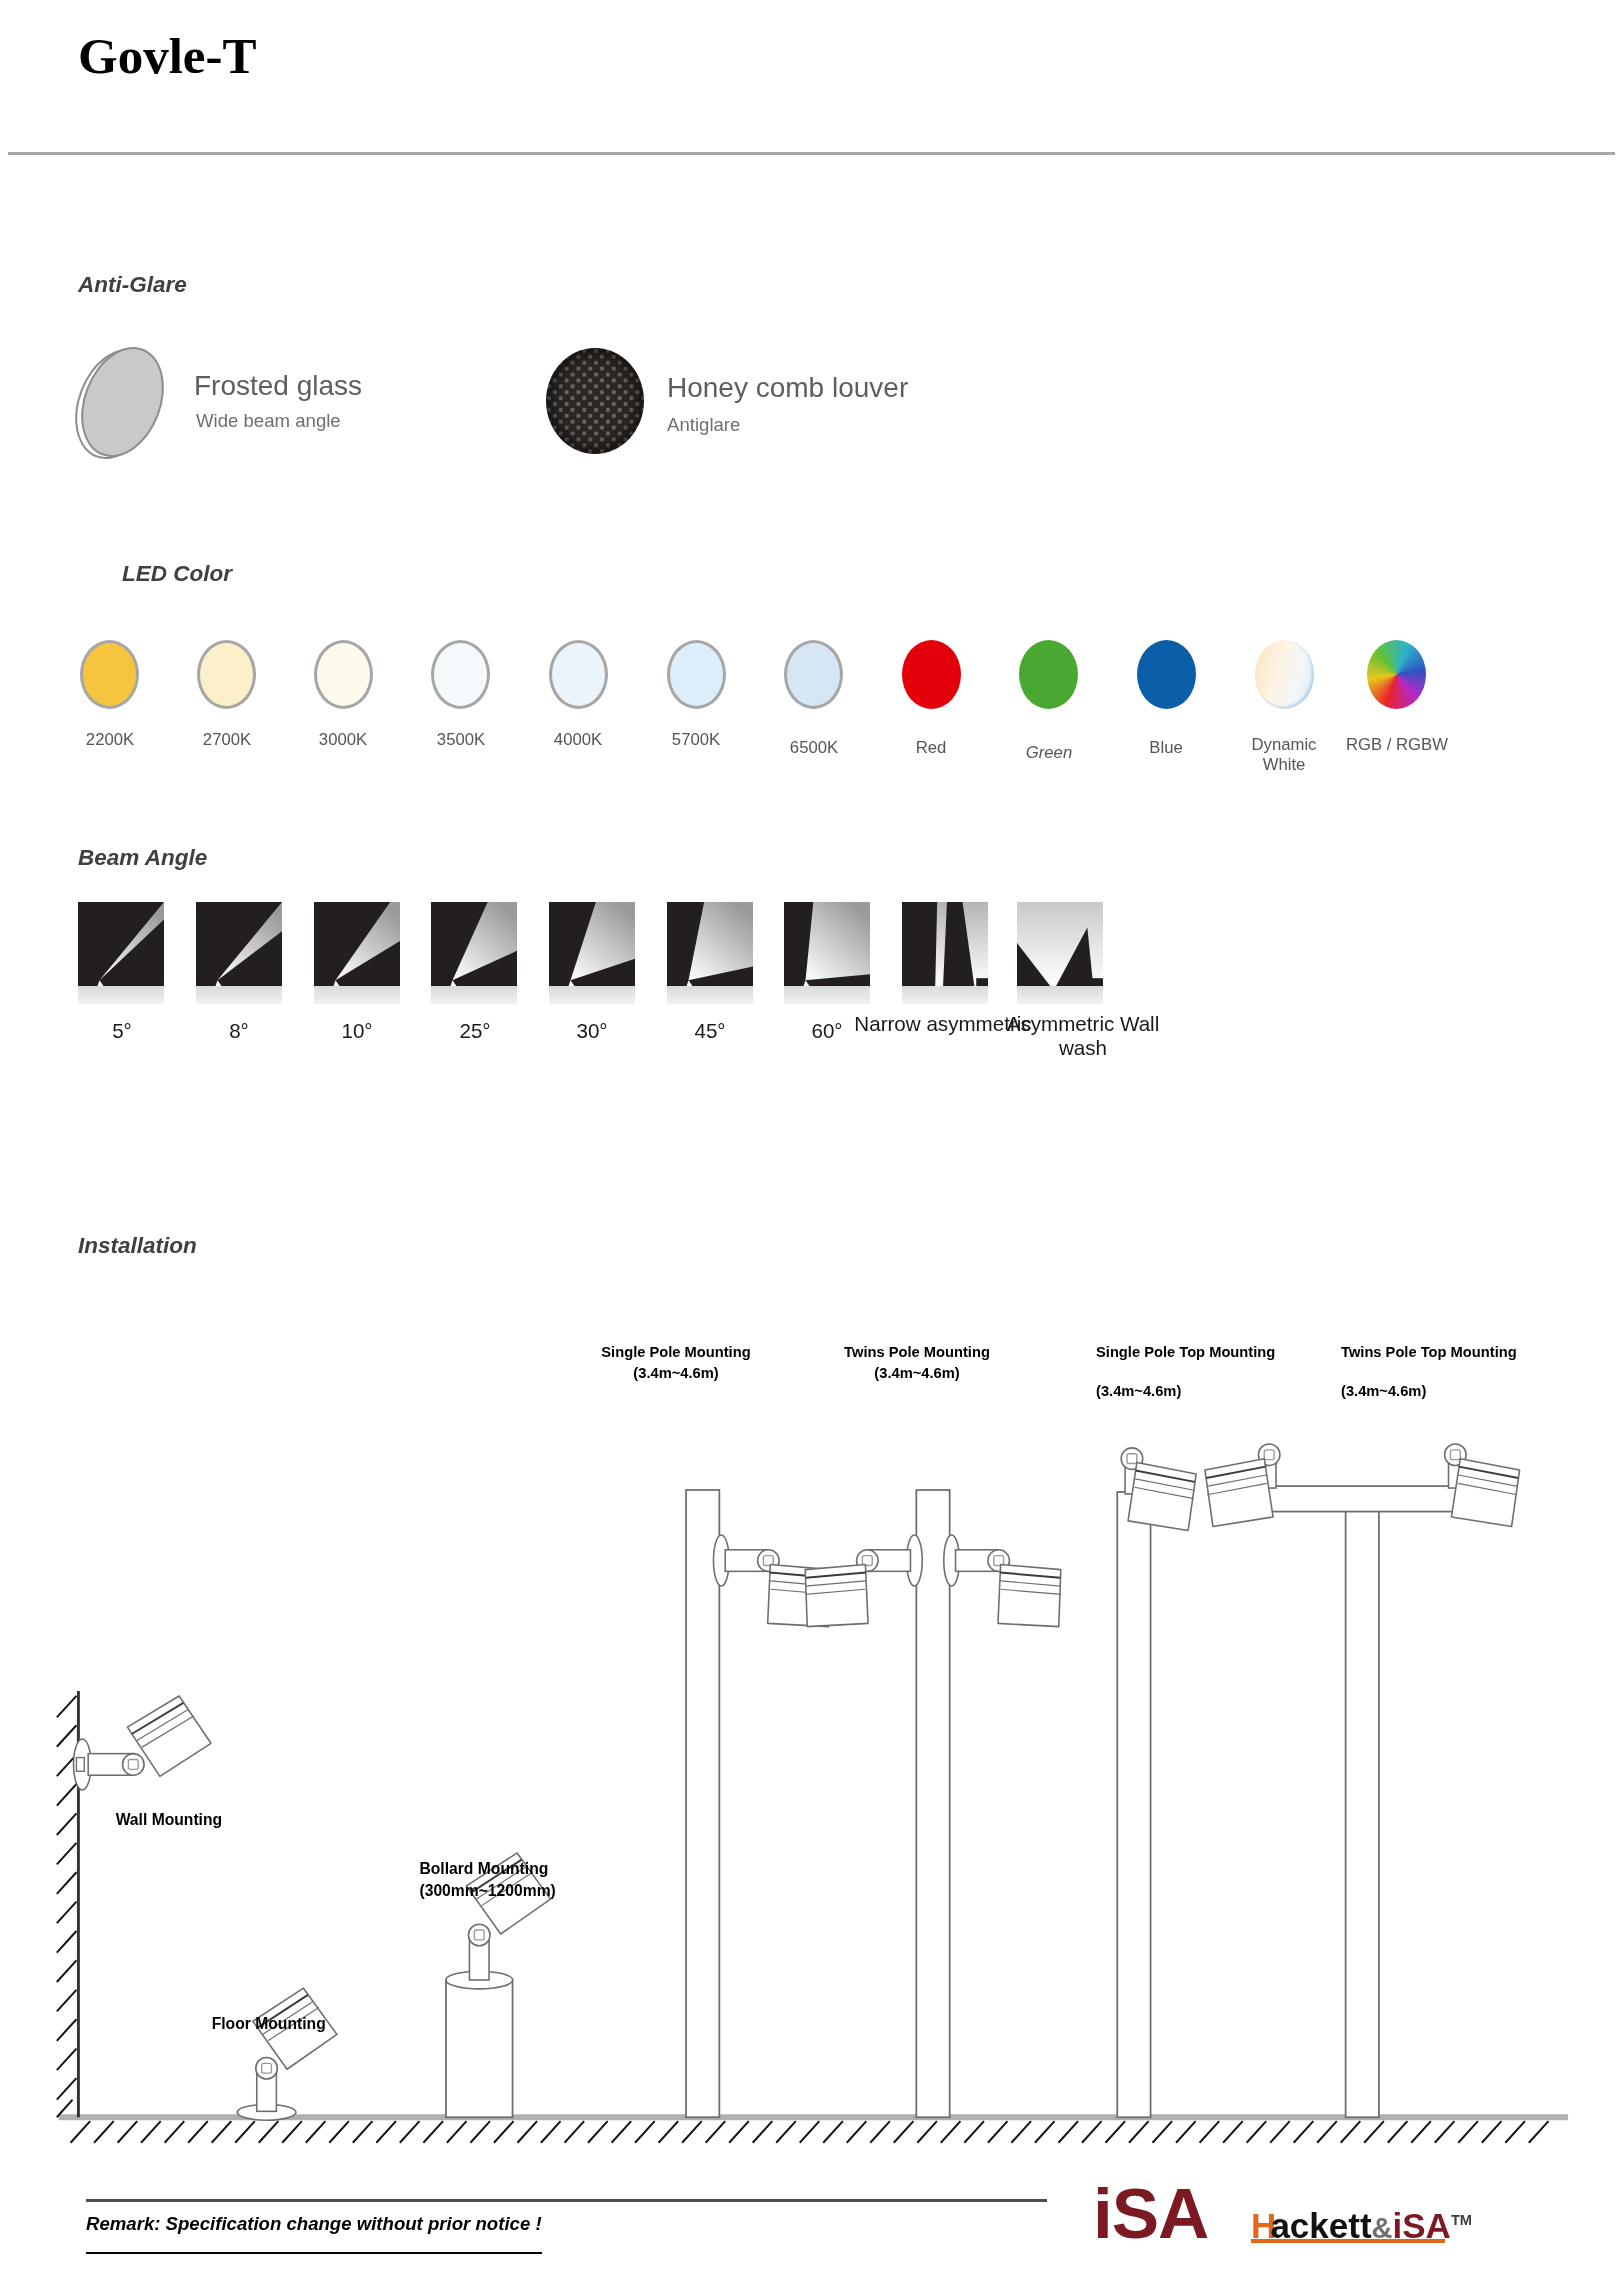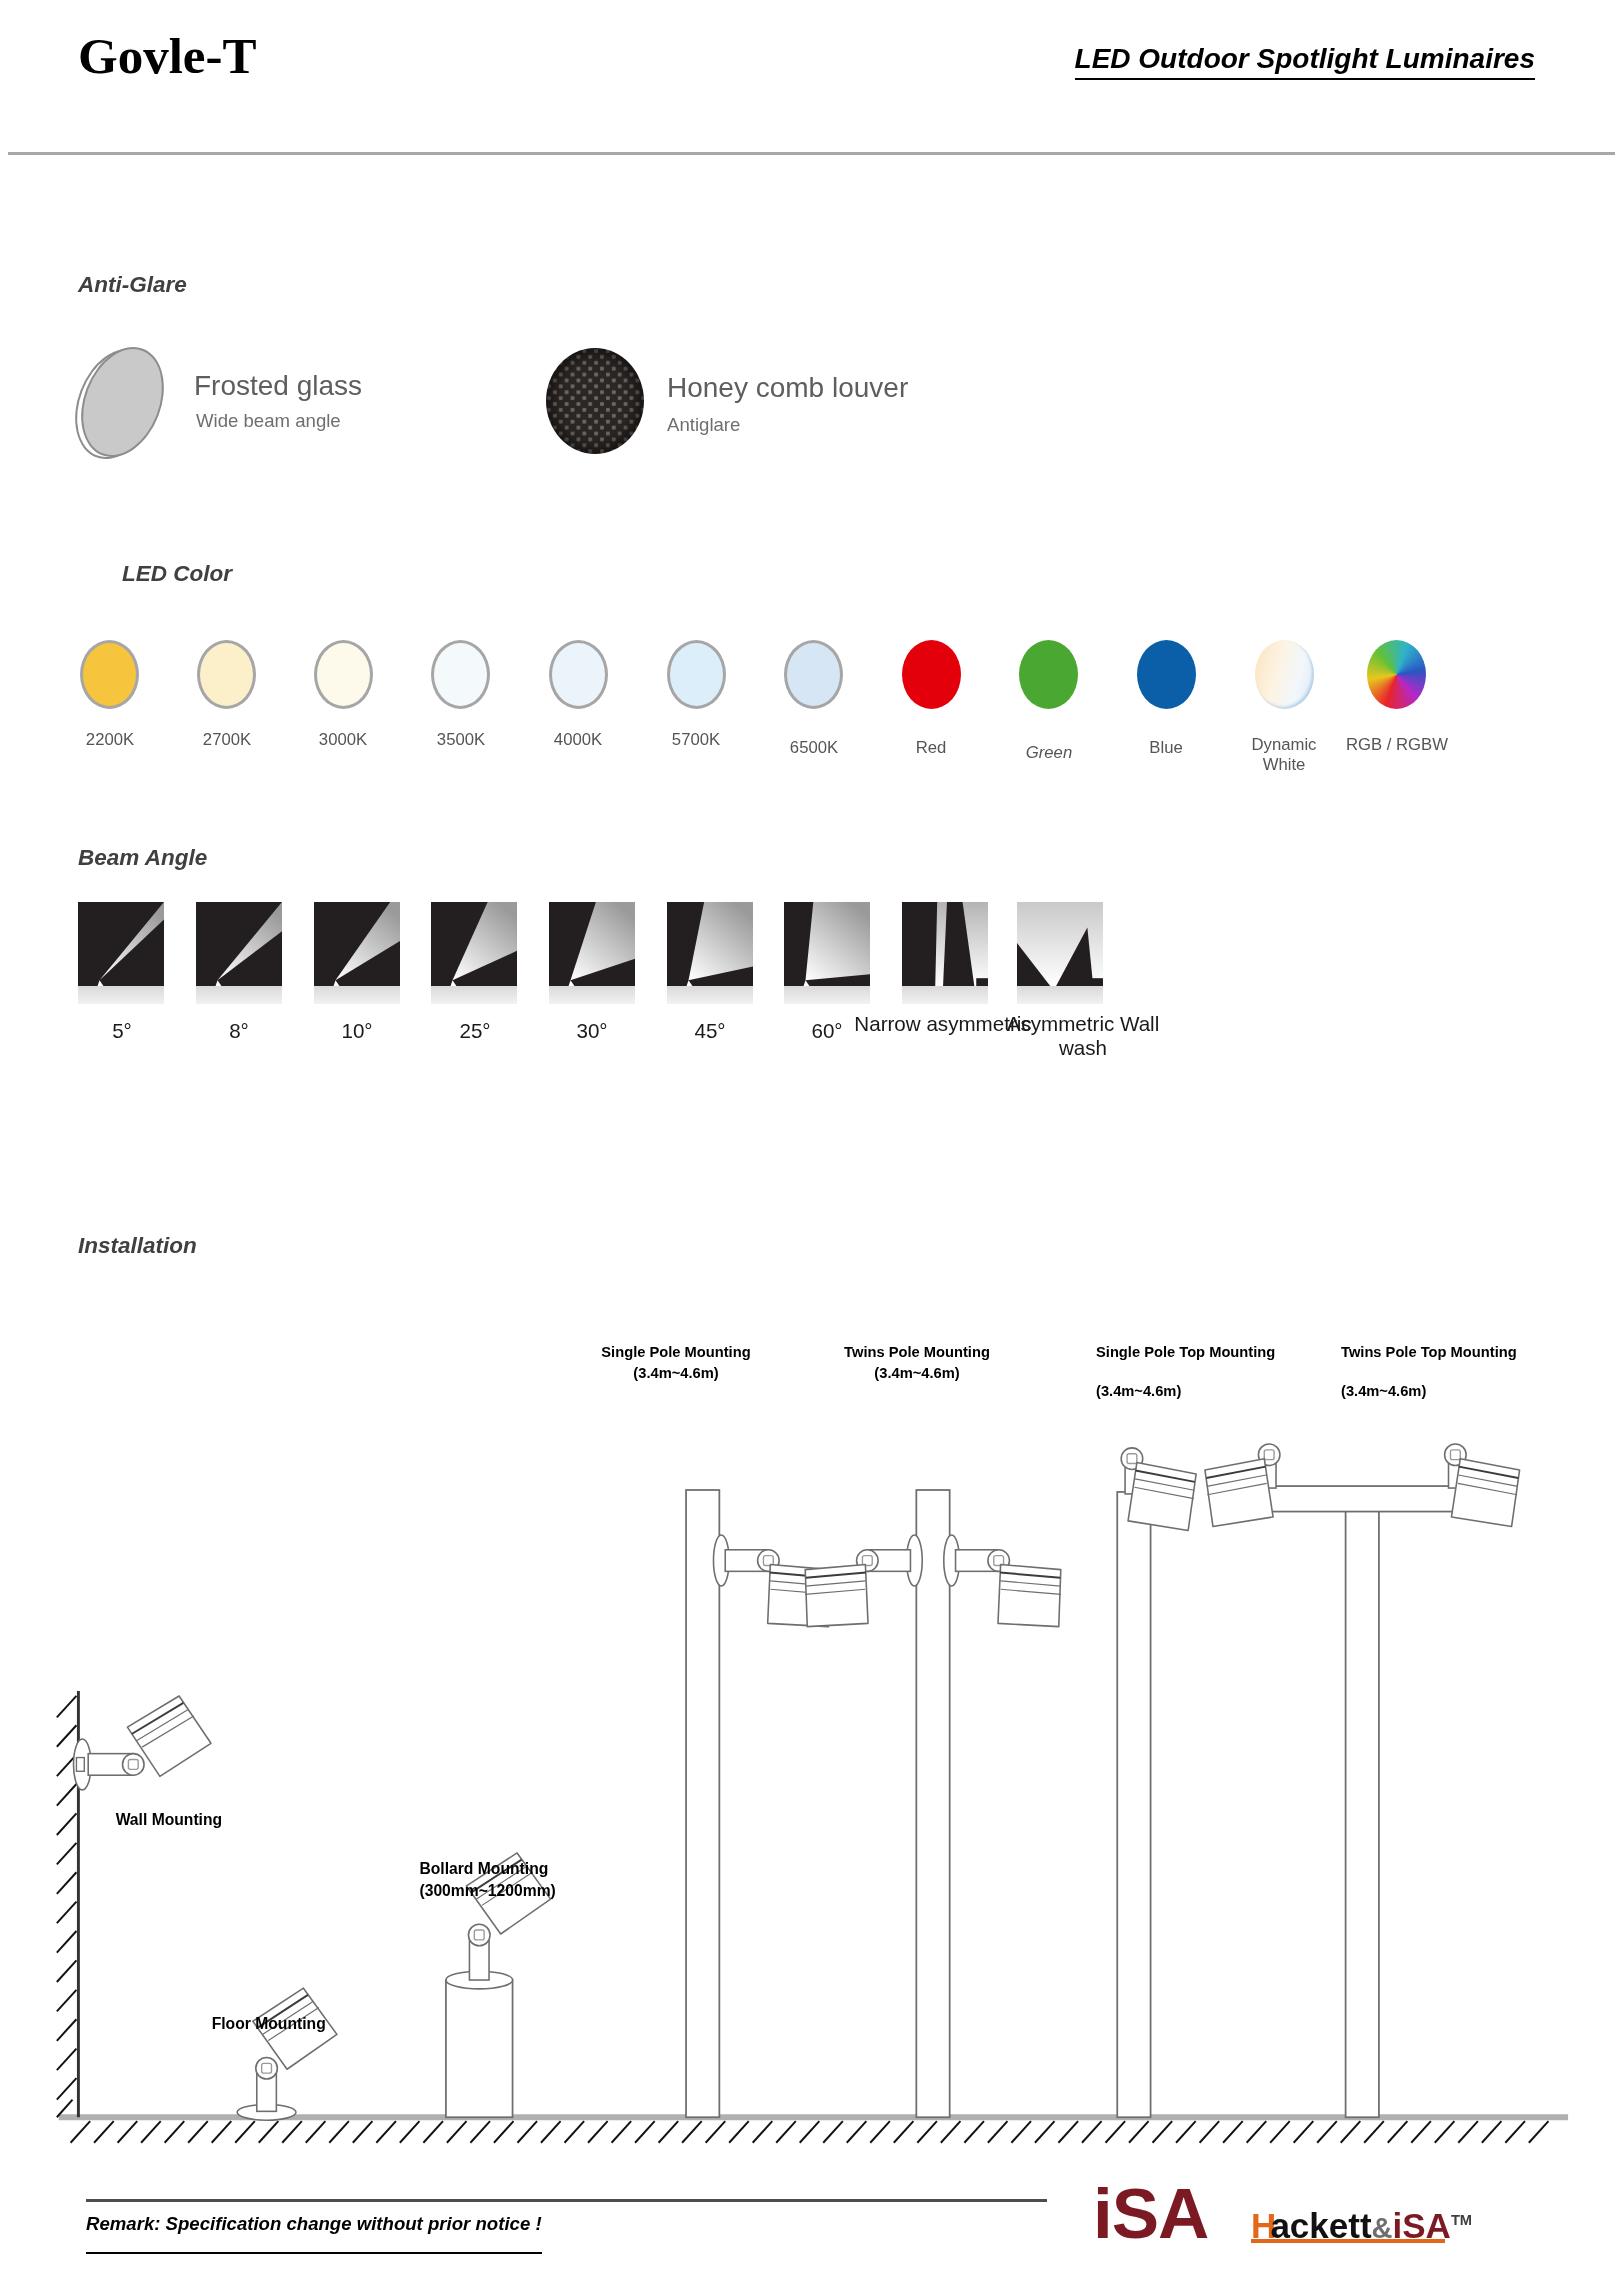--- a/index.html
+++ b/index.html
@@ -132,21 +132,20 @@
     background:#E2691A;
   }
 </style>
 </head>
 <body>
 
 <div class="page">
 
   <div class="header">
     <div class="brand">Govle-T</div>
-    <div class="header-right">LED Outdoor Spotlight Luminaires</div>
     <div class="header-rule"></div>
   </div>
 
   <div class="sec-title" style="left:78px; top:272px;">Anti-Glare</div>
 
   <div class="frosted-wrap">
     <div class="frosted-back"></div>
     <div class="frosted"></div>
   </div>
   <div class="ag-label" style="left:194px; top:370px;">Frosted glass</div>

